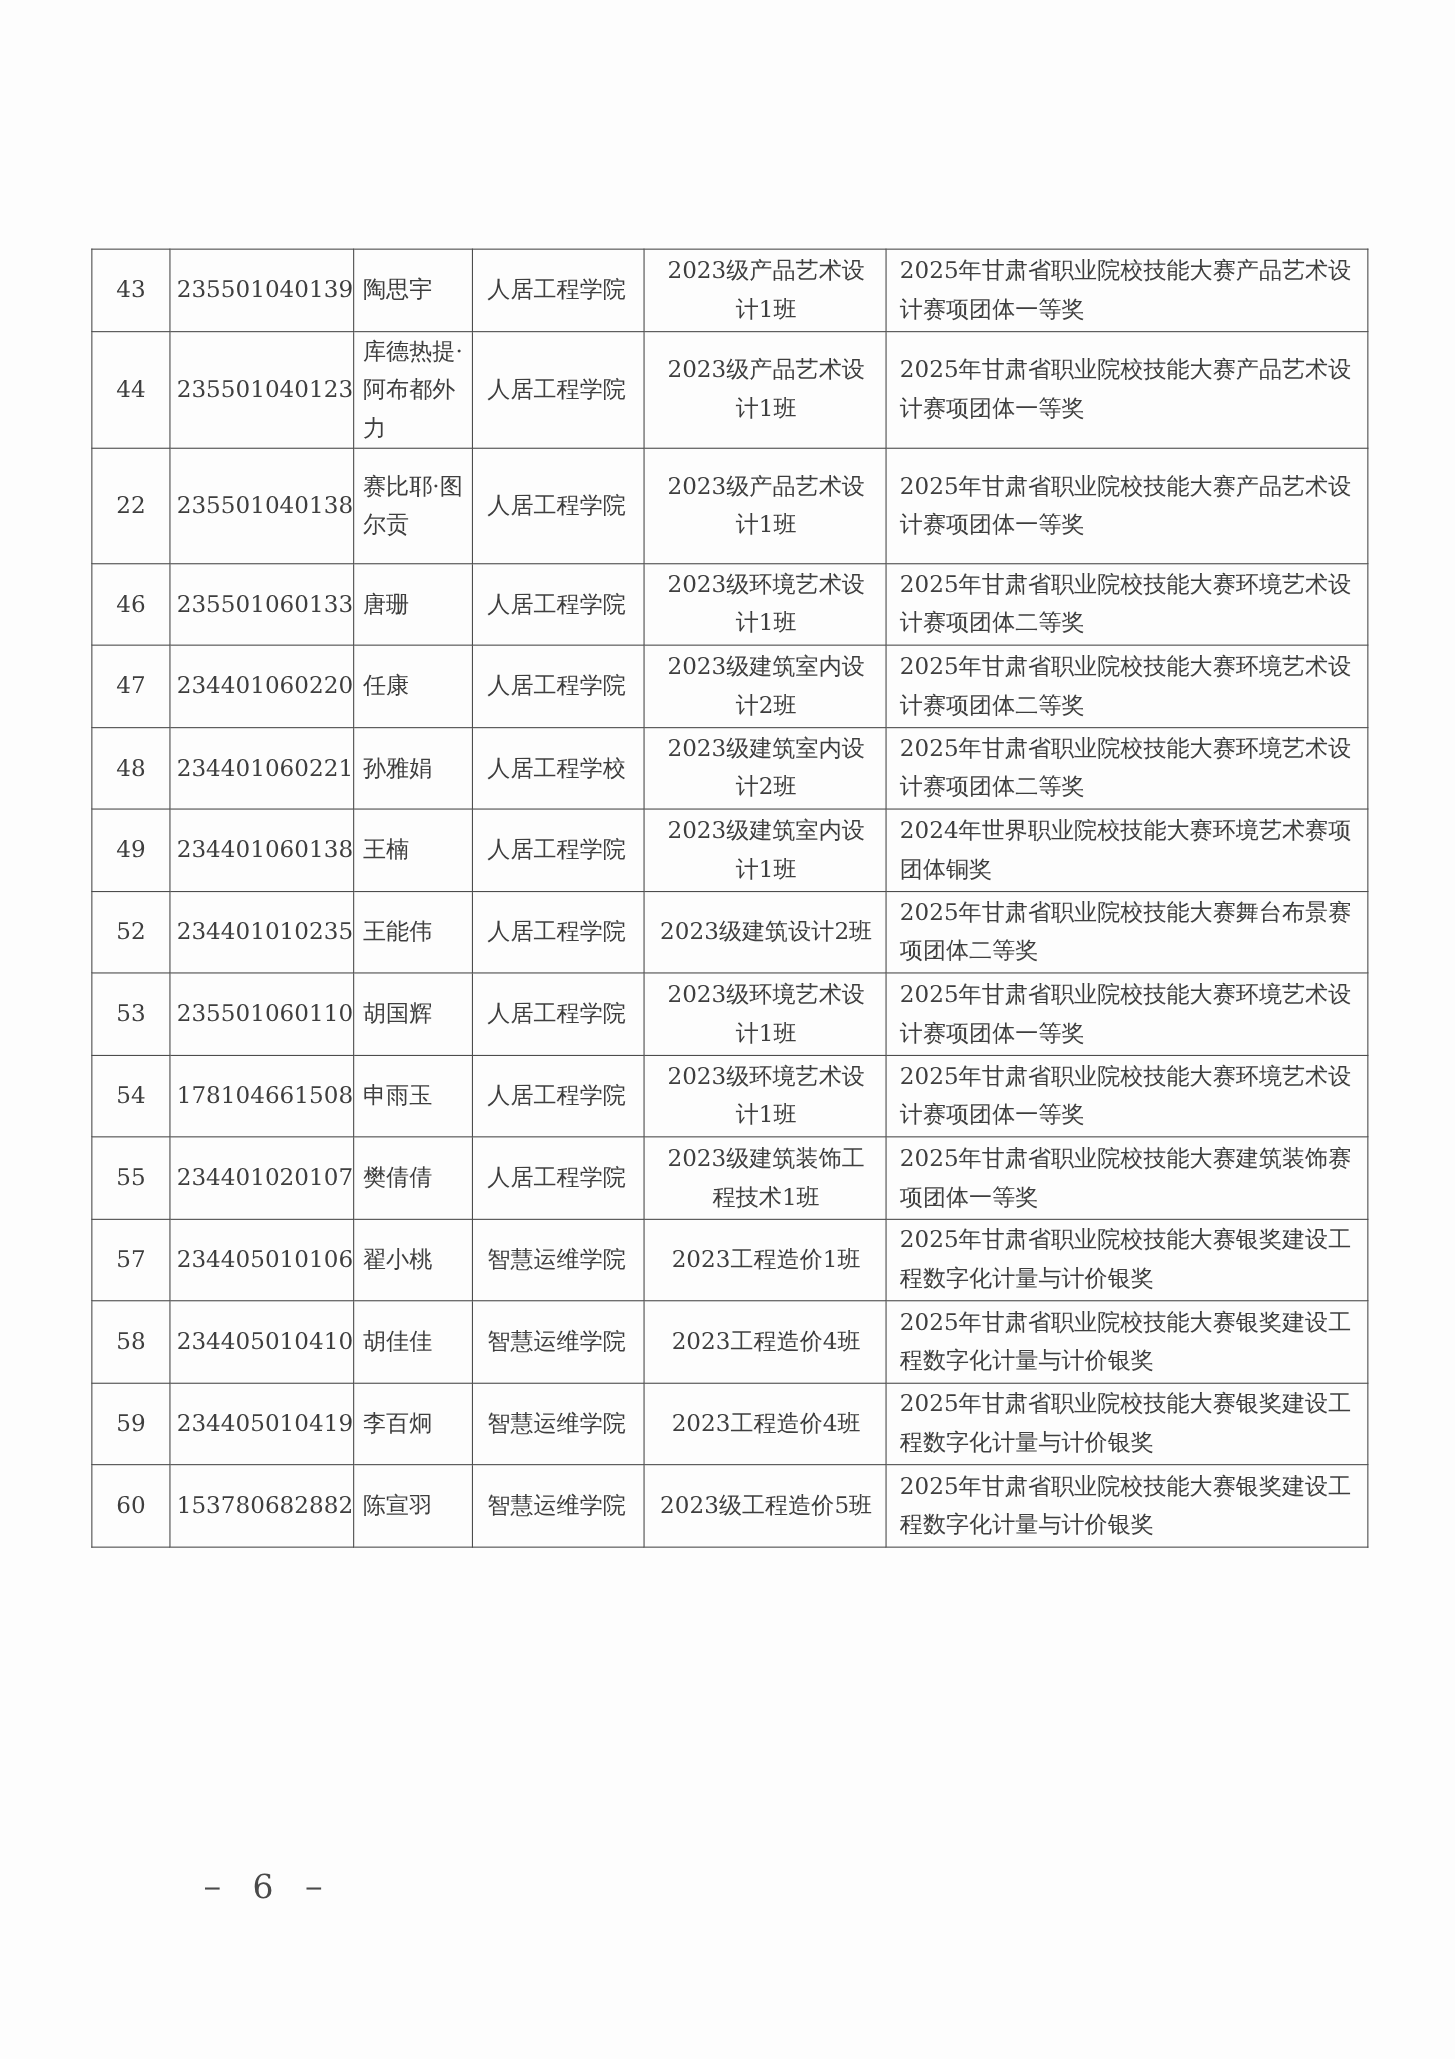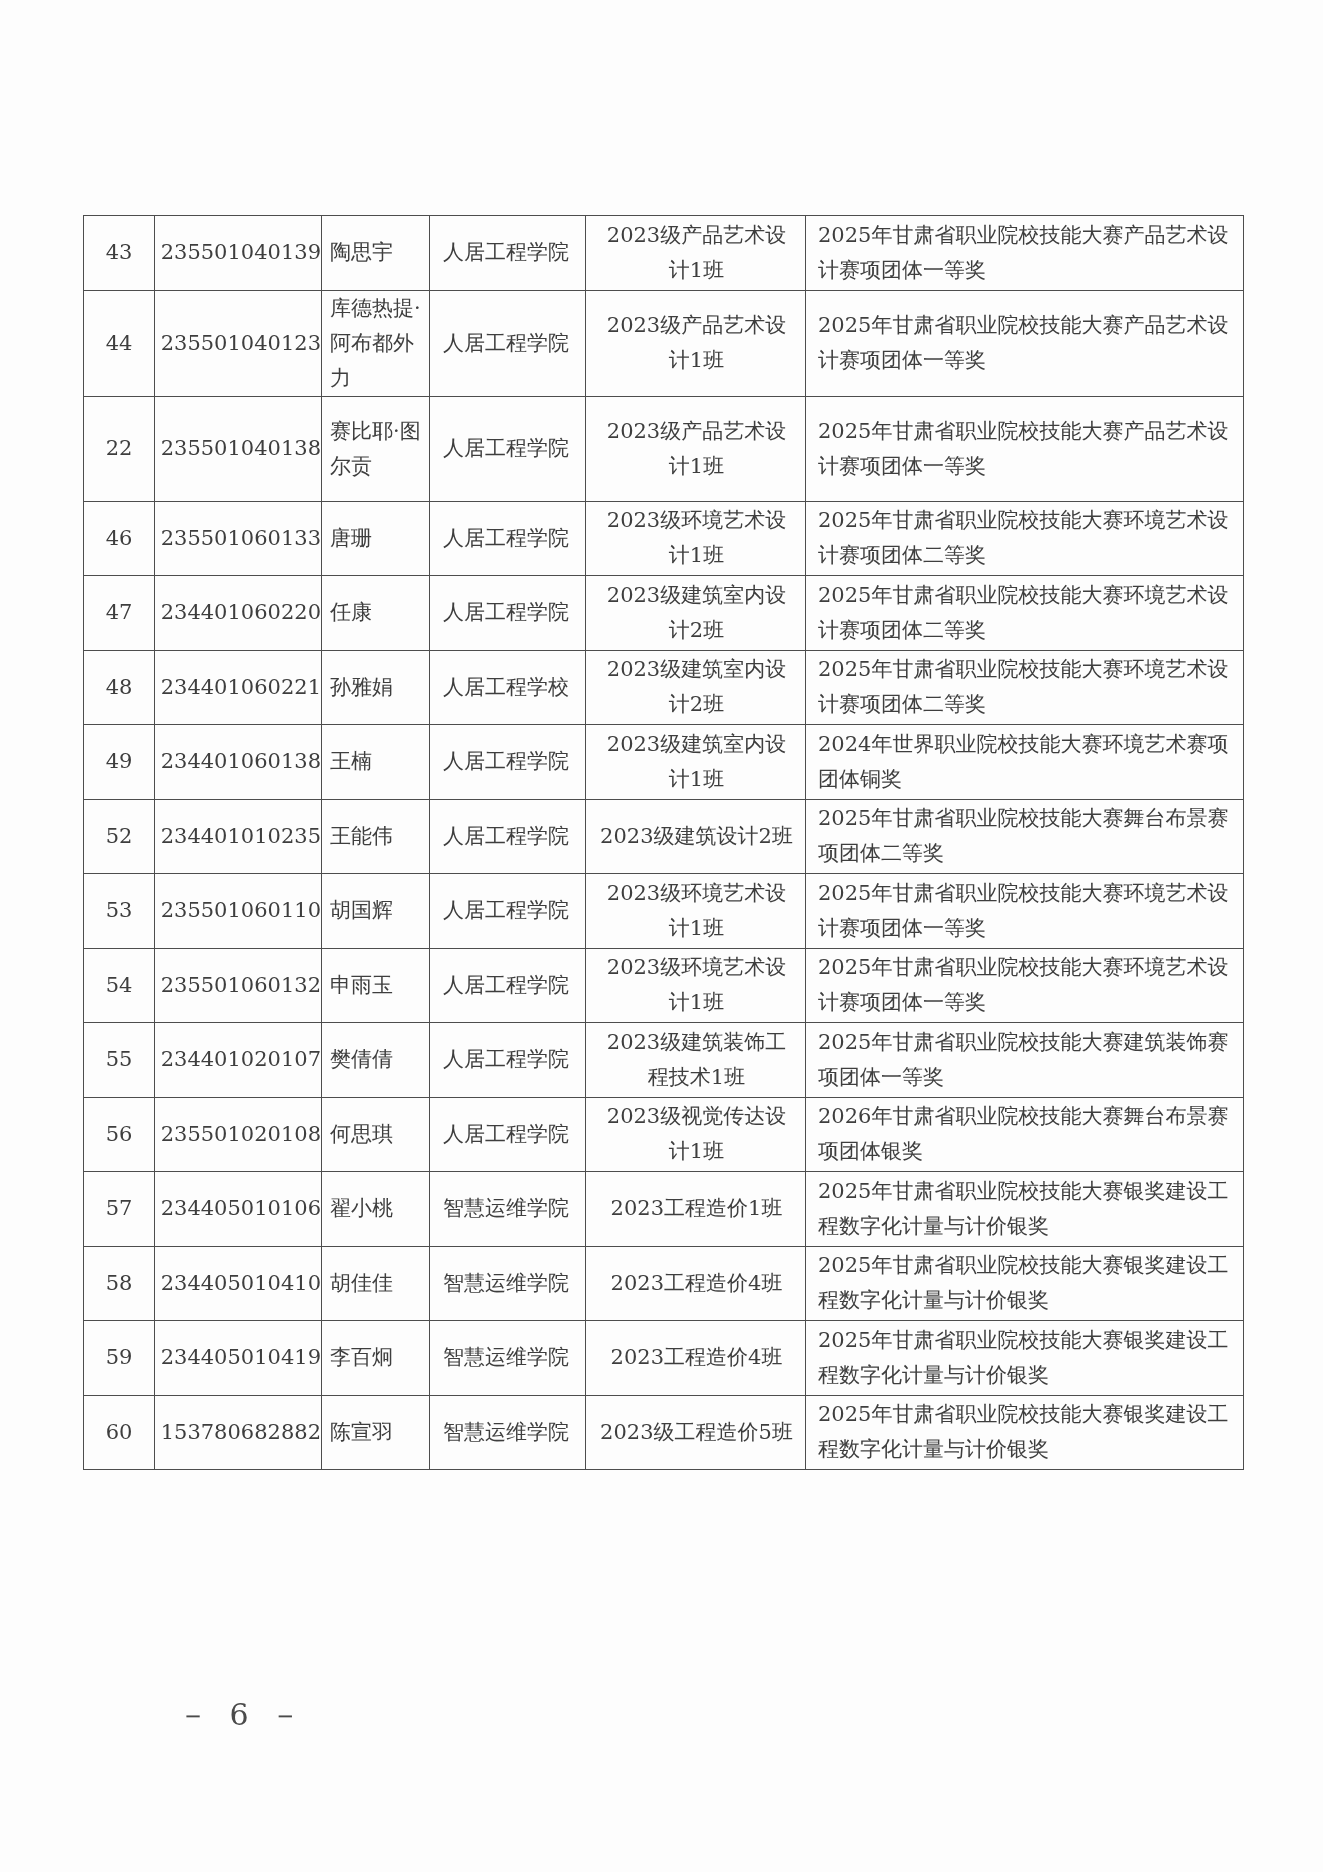--- a/index.html
+++ b/index.html
@@ -18,21 +18,21 @@
     .page {
       position: absolute;
       left: 0; top: 0;
       width: 1323px;
       height: 1872px;
       background: #fdfdfd;
     }
     table.awards {
       position: absolute;
       left: 83px;
-      top: 215px;
+      top: 226px;
       width: 1160px;
       border-collapse: collapse;
       table-layout: fixed;
     }
     table.awards td {
       border: 1.6px solid #4d4d4d;
       font-size: 21px;
       line-height: 35px;
       padding: 0;
       vertical-align: middle;
@@ -138,41 +138,33 @@
         <tr class="h74">
           <td class="c-no">53</td>
           <td class="c-id">235501060110</td>
           <td class="c-name">胡国辉</td>
           <td class="c-college">人居工程学院</td>
           <td class="c-class">2023级环境艺术设计1班</td>
           <td class="c-award">2025年甘肃省职业院校技能大赛环境艺术设计赛项团体一等奖</td>
         </tr>
         <tr class="h74">
           <td class="c-no">54</td>
-          <td class="c-id">235501060132</td>
+          <td class="c-id">178104661508</td>
           <td class="c-name">申雨玉</td>
           <td class="c-college">人居工程学院</td>
           <td class="c-class">2023级环境艺术设计1班</td>
           <td class="c-award">2025年甘肃省职业院校技能大赛环境艺术设计赛项团体一等奖</td>
         </tr>
         <tr class="h74">
           <td class="c-no">55</td>
           <td class="c-id">234401020107</td>
           <td class="c-name">樊倩倩</td>
           <td class="c-college">人居工程学院</td>
           <td class="c-class">2023级建筑装饰工程技术1班</td>
           <td class="c-award">2025年甘肃省职业院校技能大赛建筑装饰赛项团体一等奖</td>
-        </tr>
-        <tr class="h74">
-          <td class="c-no">56</td>
-          <td class="c-id">235501020108</td>
-          <td class="c-name">何思琪</td>
-          <td class="c-college">人居工程学院</td>
-          <td class="c-class">2023级视觉传达设计1班</td>
-          <td class="c-award">2026年甘肃省职业院校技能大赛舞台布景赛项团体银奖</td>
         </tr>
         <tr class="h74">
           <td class="c-no">57</td>
           <td class="c-id">234405010106</td>
           <td class="c-name">翟小桃</td>
           <td class="c-college">智慧运维学院</td>
           <td class="c-class">2023工程造价1班</td>
           <td class="c-award">2025年甘肃省职业院校技能大赛银奖建设工程数字化计量与计价银奖</td>
         </tr>
         <tr class="h74">

